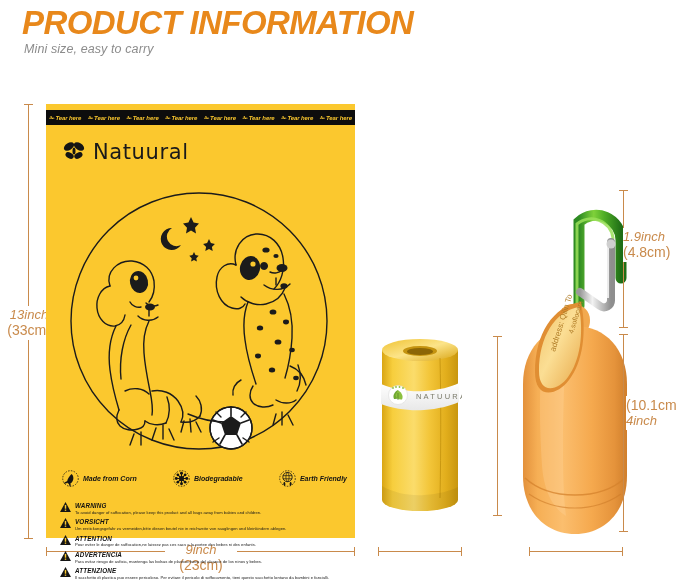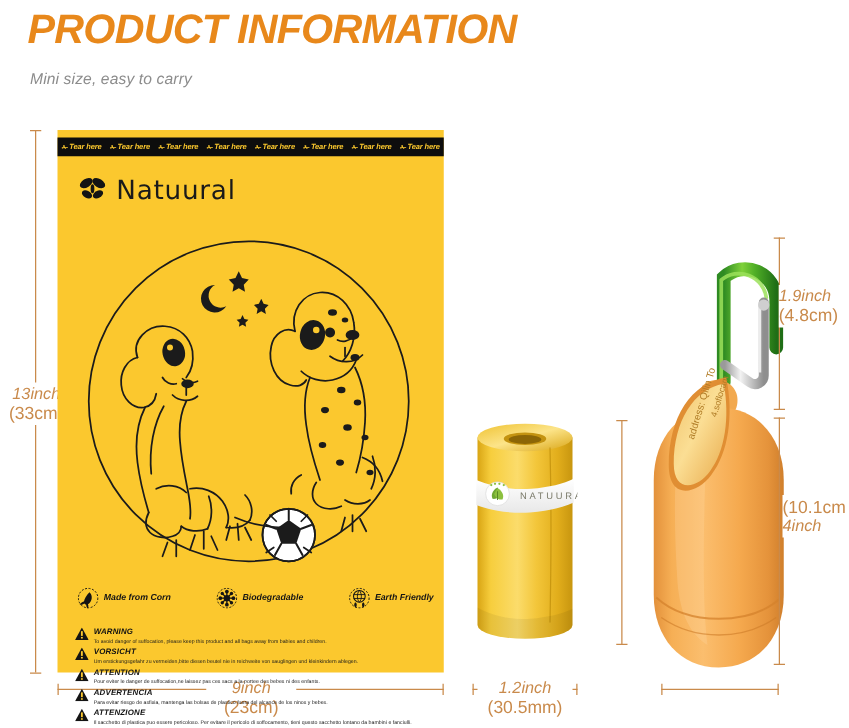--- a/index.html
+++ b/index.html
@@ -14,21 +14,21 @@
   
   .title {
     position: absolute; left: 22px; top: 4px;
     font-size: 33px; font-weight: bold; font-style: italic;
     letter-spacing: -0.6px;
     color: #E8881B;
     font-family: "Liberation Sans", sans-serif;
     white-space: nowrap;
   }
   .subtitle {
-    position: absolute; left: 24px; top: 56px;
+    position: absolute; left: 24px; top: 42px;
     font-size: 12.5px; font-style: italic; color: #8C8C8C;
     letter-spacing: 0.1px; white-space: nowrap;
   }
 
   
   .dim-label {
     position: absolute;
     color: #C98A4B;
     text-align: center;
     line-height: 1.12;
@@ -402,24 +402,20 @@
     <path d="M4 150 c12 7 28 10 42 9 c14 -1 26 -4 34 -8 l0 13 a38 11 0 0 1 -76 0 z" fill="#000" opacity=".06"></path>
   </svg>
 
   <div class="vline" style="left:497px; top:336px; height:180px;"></div>
   <div class="tick-v" style="left:493px; top:336px;"></div>
   <div class="tick-v" style="left:493px; top:515px;"></div>
 
   <div class="hline" style="left:378px; top:551px; width:84px;"></div>
   <div class="tick-h" style="left:378px; top:547px;"></div>
   <div class="tick-h" style="left:461px; top:547px;"></div>
-  <div class="dim-label" style="left:382px; top:543px; width:76px; background:#fff;">
-    <span class="ln1">1.2inch</span>
-    <span class="ln2">(30.5mm)</span>
-  </div>
 
   <svg class="dispenser" viewBox="0 0 120 350">
     <defs>
       <linearGradient id="bodyG" x1="0" y1="0" x2="1" y2="0">
         <stop offset="0%" stop-color="#E3913B"></stop>
         <stop offset="14%" stop-color="#F6AF55"></stop>
         <stop offset="38%" stop-color="#FBBE6E"></stop>
         <stop offset="66%" stop-color="#F5A94E"></stop>
         <stop offset="88%" stop-color="#E5933B"></stop>
         <stop offset="100%" stop-color="#D07F2C"></stop>

